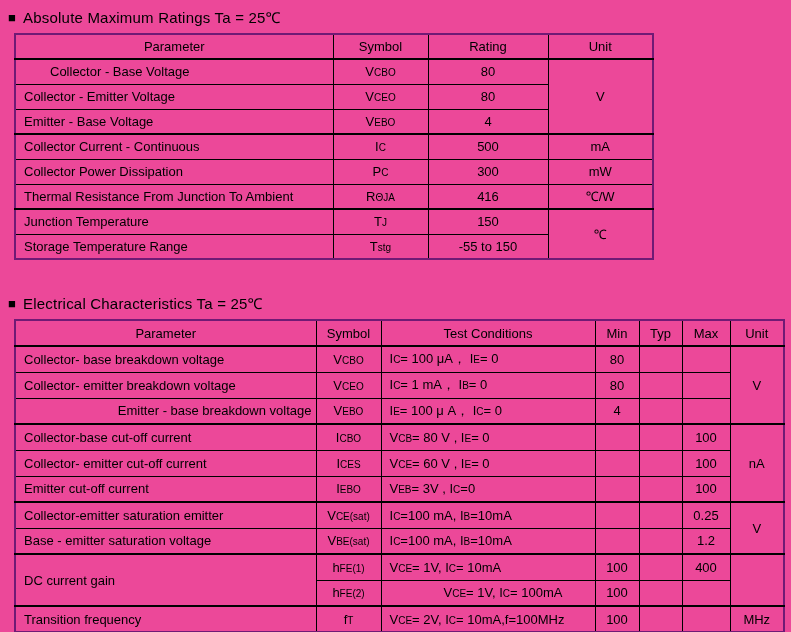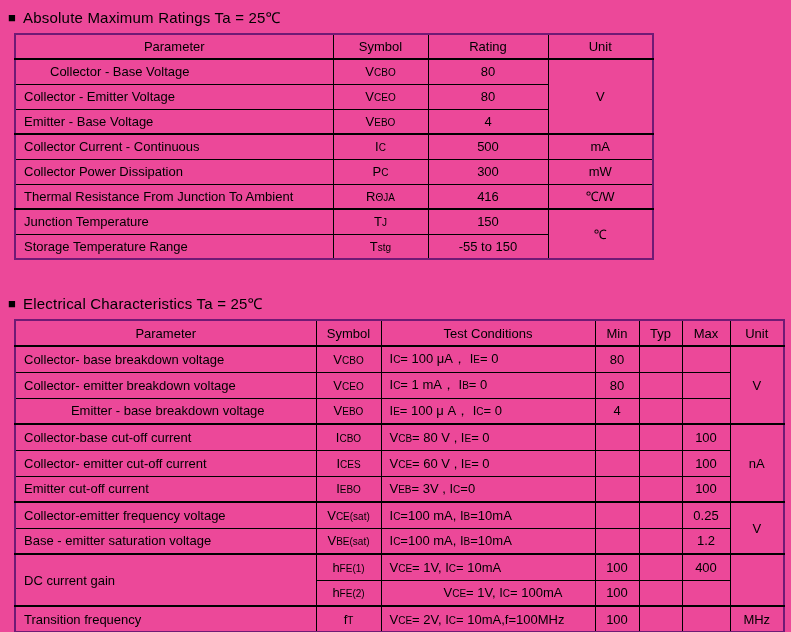--- a/index.html
+++ b/index.html
@@ -164,21 +164,21 @@
           </tr>
           <tr>
             <td class="pl" style="text-align: left;">Collector- emitter breakdown voltage</td>
             <td>V<span class="sub">CEO</span></td>
             <td class="pl" style="text-align: left;">I<span class="sub">C</span>= 1 mA， I<span class="sub">B</span>= 0</td>
             <td>80</td>
             <td></td>
             <td></td>
           </tr>
           <tr class="group-end">
-            <td class="pl gb" style="text-align: center;">Emitter - base breakdown voltage</td>
+            <td class="pl gb" style="text-align: right;">Emitter - base breakdown voltage</td>
             <td class="gb">V<span class="sub">EBO</span></td>
             <td class="pl gb" style="text-align: left;">I<span class="sub">E</span>= 100 μ A， I<span class="sub">C</span>= 0</td>
             <td class="gb">4</td>
             <td class="gb"></td>
             <td class="gb"></td>
           </tr>
           <tr>
             <td class="pl" style="text-align: left;">Collector-base cut-off current</td>
             <td>I<span class="sub">CBO</span></td>
             <td class="pl" style="text-align: left;">V<span class="sub">CB</span>= 80 V , I<span class="sub">E</span>= 0</td>
@@ -197,21 +197,21 @@
           </tr>
           <tr class="group-end">
             <td class="pl gb" style="text-align: left;">Emitter cut-off current</td>
             <td class="gb">I<span class="sub">EBO</span></td>
             <td class="pl gb" style="text-align: left;">V<span class="sub">EB</span>= 3V , I<span class="sub">C</span>=0</td>
             <td class="gb"></td>
             <td class="gb"></td>
             <td class="gb">100</td>
           </tr>
           <tr>
-            <td class="pl" style="text-align: left;">Collector-emitter frequency voltage</td>
+            <td class="pl" style="text-align: left;">Collector-emitter saturation emitter</td>
             <td>V<span class="sub">CE(sat)</span></td>
             <td class="pl" style="text-align: left;">I<span class="sub">C</span>=100 mA, I<span class="sub">B</span>=10mA</td>
             <td></td>
             <td></td>
             <td>0.25</td>
             <td rowspan="2" class="gb">V</td>
           </tr>
           <tr class="group-end">
             <td class="pl gb" style="text-align: left;">Base - emitter saturation voltage</td>
             <td class="gb">V<span class="sub">BE(sat)</span></td>

